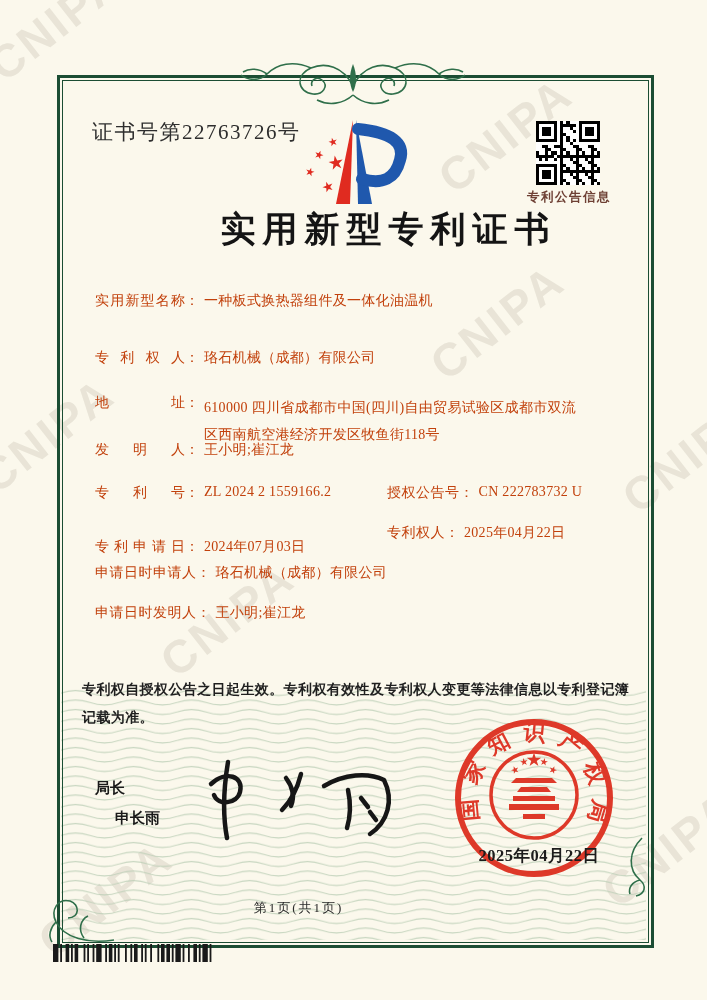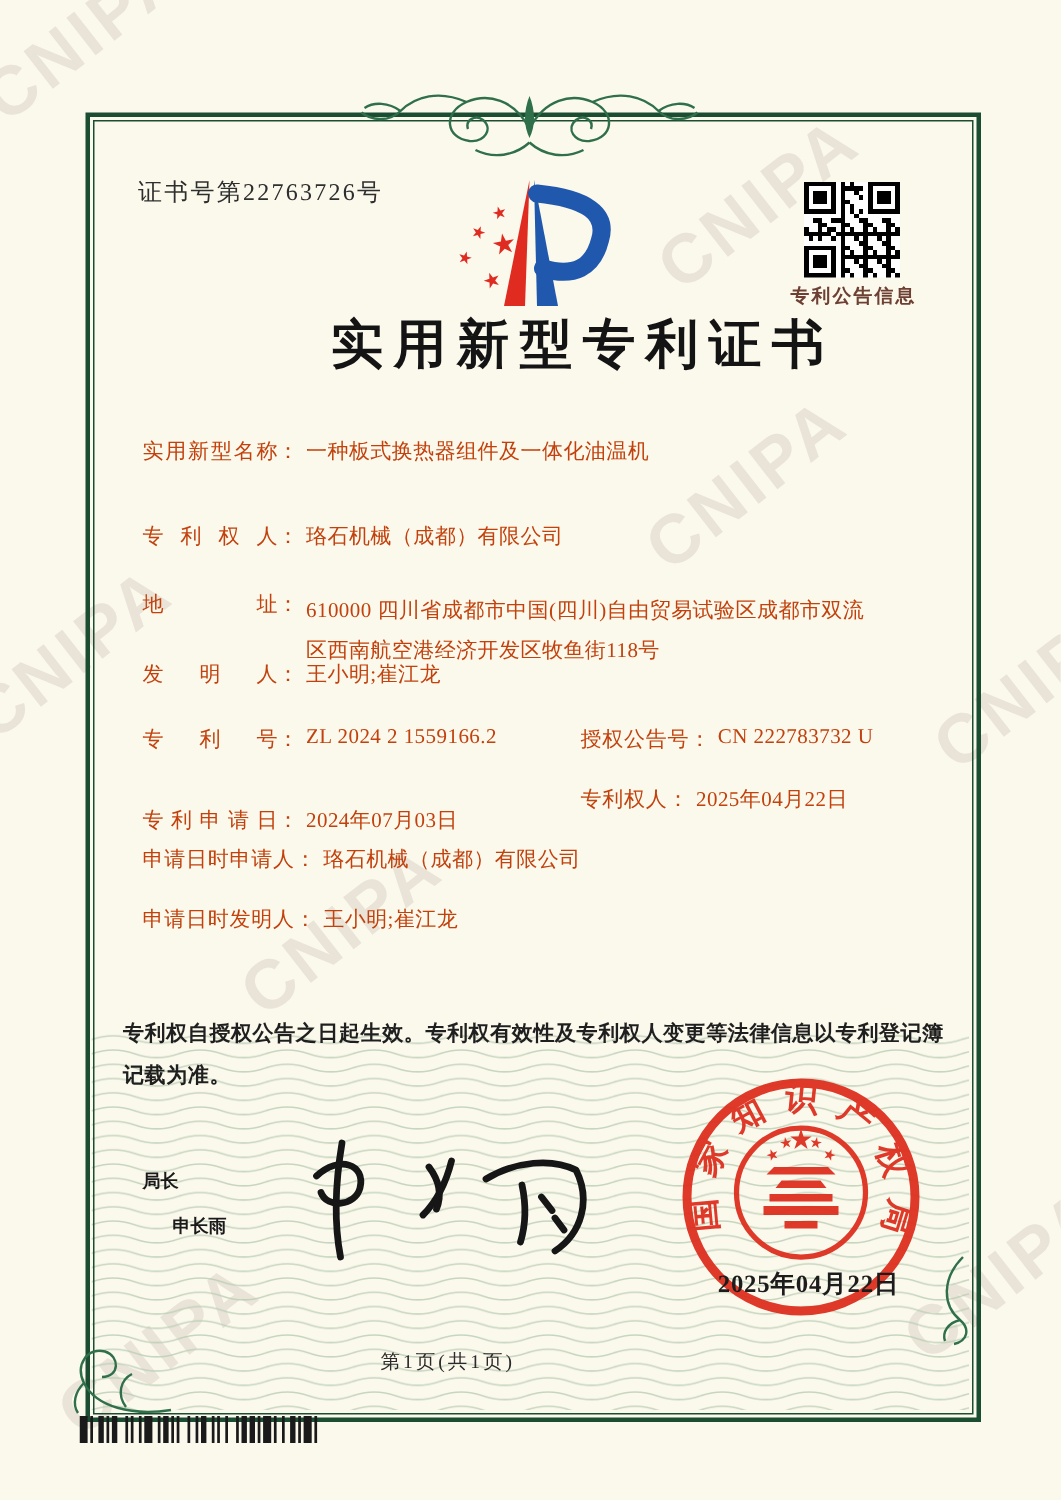--- a/index.html
+++ b/index.html
@@ -9,21 +9,21 @@
   
   .wm{position:absolute;font-family:"Liberation Sans","DejaVu Sans",sans-serif;
       font-weight:700;font-size:46px;letter-spacing:3px;color:rgba(168,160,140,0.22);
       transform:rotate(-38deg);z-index:0;user-select:none;}
   
   .frame-outer{left:57px;top:75px;width:591px;height:867px;border:3px solid #1b4d33;z-index:2;}
   .frame-inner{position:absolute;left:2px;top:2px;right:2px;bottom:2px;border:1px solid #1b4d33;}
   .waves{left:61px;top:688px;z-index:1;}
   .content{z-index:4;}
   
-  .cert-no{left:92px;top:118px;font-size:16px;letter-spacing:1.5px;color:#2e2e2e;z-index:4;}
+  .cert-no{left:92px;top:118px;font-size:21px;letter-spacing:1.5px;color:#2e2e2e;z-index:4;}
   .qr{left:536px;top:121px;z-index:4;}
   .qr-label{left:519px;top:189px;width:100px;text-align:center;font-size:12.5px;
             letter-spacing:1.5px;color:#6e4034;font-weight:700;z-index:4;}
   .title{left:0;top:206px;width:707px;text-align:center;font-size:35px;font-weight:700;
          letter-spacing:7px;color:#141414;z-index:4;margin-left:35px;}
   
   .row{position:absolute;left:95px;font-size:14px;color:#c2410c;z-index:4;white-space:nowrap;}
   .lab{display:inline-block;width:90px;text-align-last:justify;vertical-align:top;}
   .lab-wide{display:inline-block;vertical-align:top;letter-spacing:0.5px;}
   .colon{display:inline-block;vertical-align:top;margin-right:5px;}
@@ -32,21 +32,21 @@
              line-height:27px;letter-spacing:0.3px;}
   .r0{top:292px;} .r1{top:349px;text-align:right;} .r2{top:394px;} .r3{top:441px;}
   .r4{top:484px;} .r5{top:484px;left:387px;} .r6{top:538px;} .r7{top:524px;left:387px;}
   .r8{top:564px;} .r9{top:604px;}
   
   .notice{left:82px;top:676px;width:548px;font-size:14px;font-weight:600;
           line-height:28px;letter-spacing:0.4px;color:#1f1f1f;z-index:4;}
   .notice .ind{text-indent:28px;}
   
   .director{left:95px;z-index:5;font-family:"Liberation Sans","DejaVu Sans",sans-serif;
-            font-weight:700;font-size:12px;color:#1a1a1a;}
+            font-weight:700;font-size:15px;color:#1a1a1a;}
   .d1{top:779px;} .d2{top:809px;margin-left:20px;}
   .signature{left:198px;top:748px;z-index:5;}
   
   .seal{left:449px;top:713px;z-index:5;opacity:0.95;}
   .seal-date{left:471px;top:845px;width:136px;text-align:center;font-size:16.5px;
              font-weight:700;color:#1c1c1c;letter-spacing:0.5px;z-index:6;}
   .footer-page{left:0;top:899px;width:597px;text-align:center;font-size:13px;
                letter-spacing:2px;color:#2a2a2a;z-index:4;}
   .barcode{left:53px;top:944px;z-index:4;}
   .ornament{z-index:3;}

